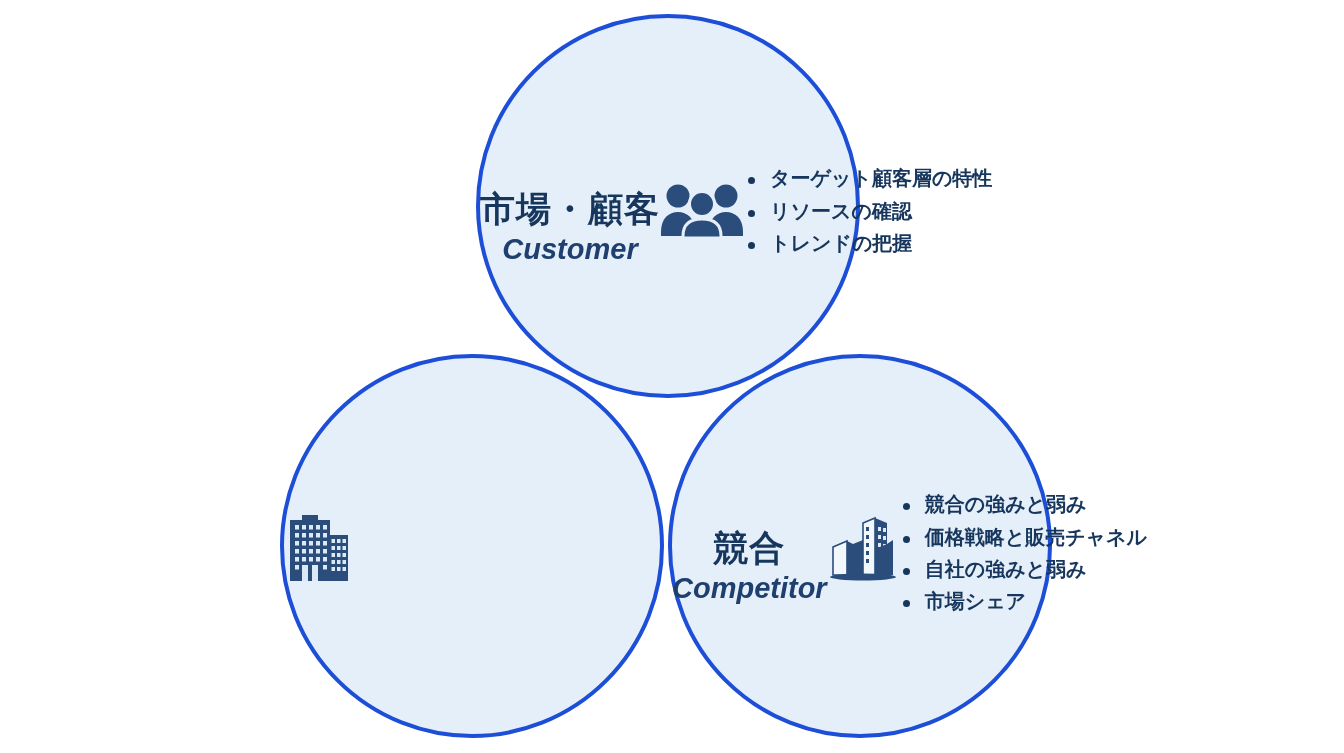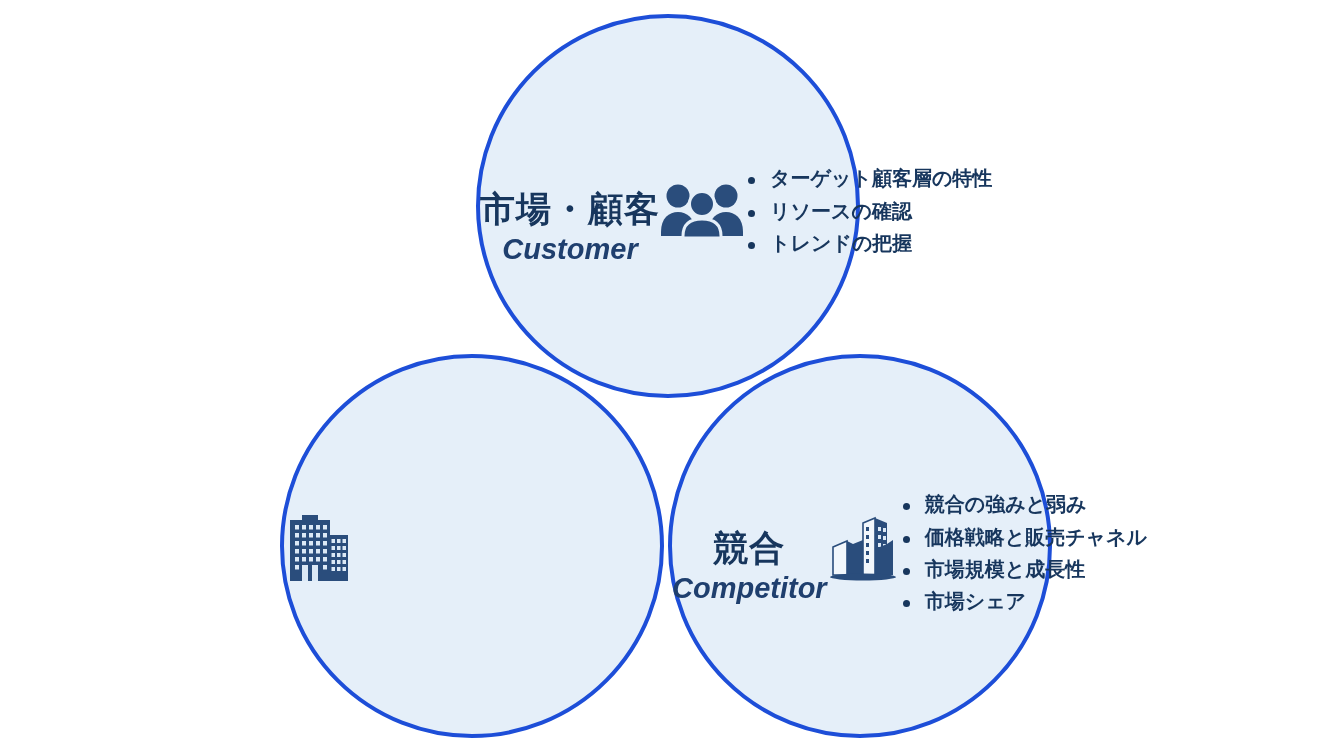--- a/index.html
+++ b/index.html
@@ -255,18 +255,18 @@
 
         <polygon points="60,31 66,27 66,62 60,62" fill="#2a4d7c"></polygon>
         <polygon points="48,36 60,31 60,62 48,62" fill="#2a4d7c"></polygon>
 
         <ellipse cx="36" cy="64" rx="33" ry="3.4" fill="#2a4d7c"></ellipse>
       </svg>
     </div>
     <ul class="bullets">
       <li>競合の強みと弱み</li>
       <li>価格戦略と販売チャネル</li>
-      <li>市場規模と成長性</li>
+      <li>自社の強みと弱み</li>
       <li>市場シェア</li>
     </ul>
   </div>
 
 </div>
 
 </body></html>

